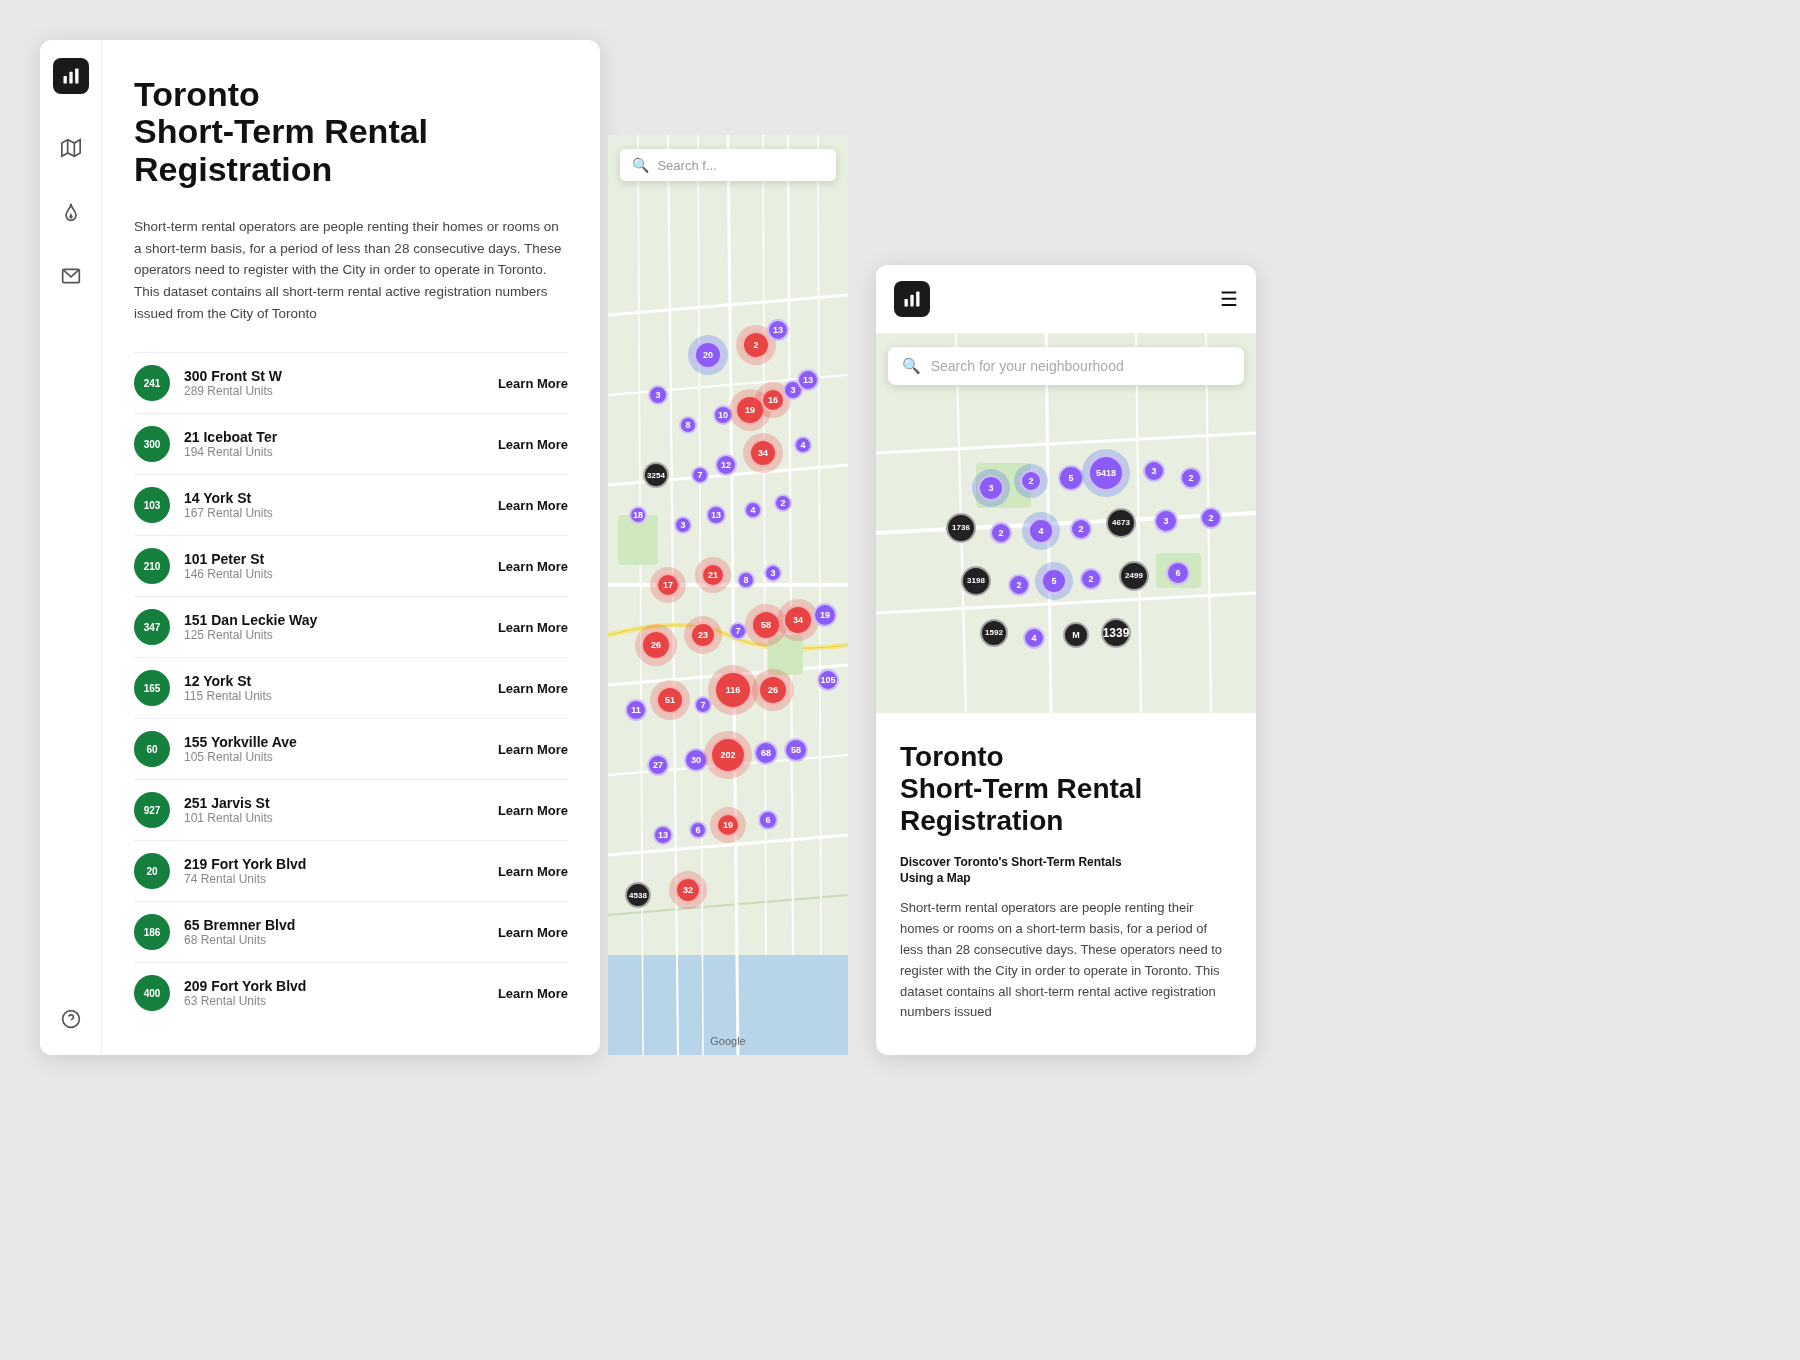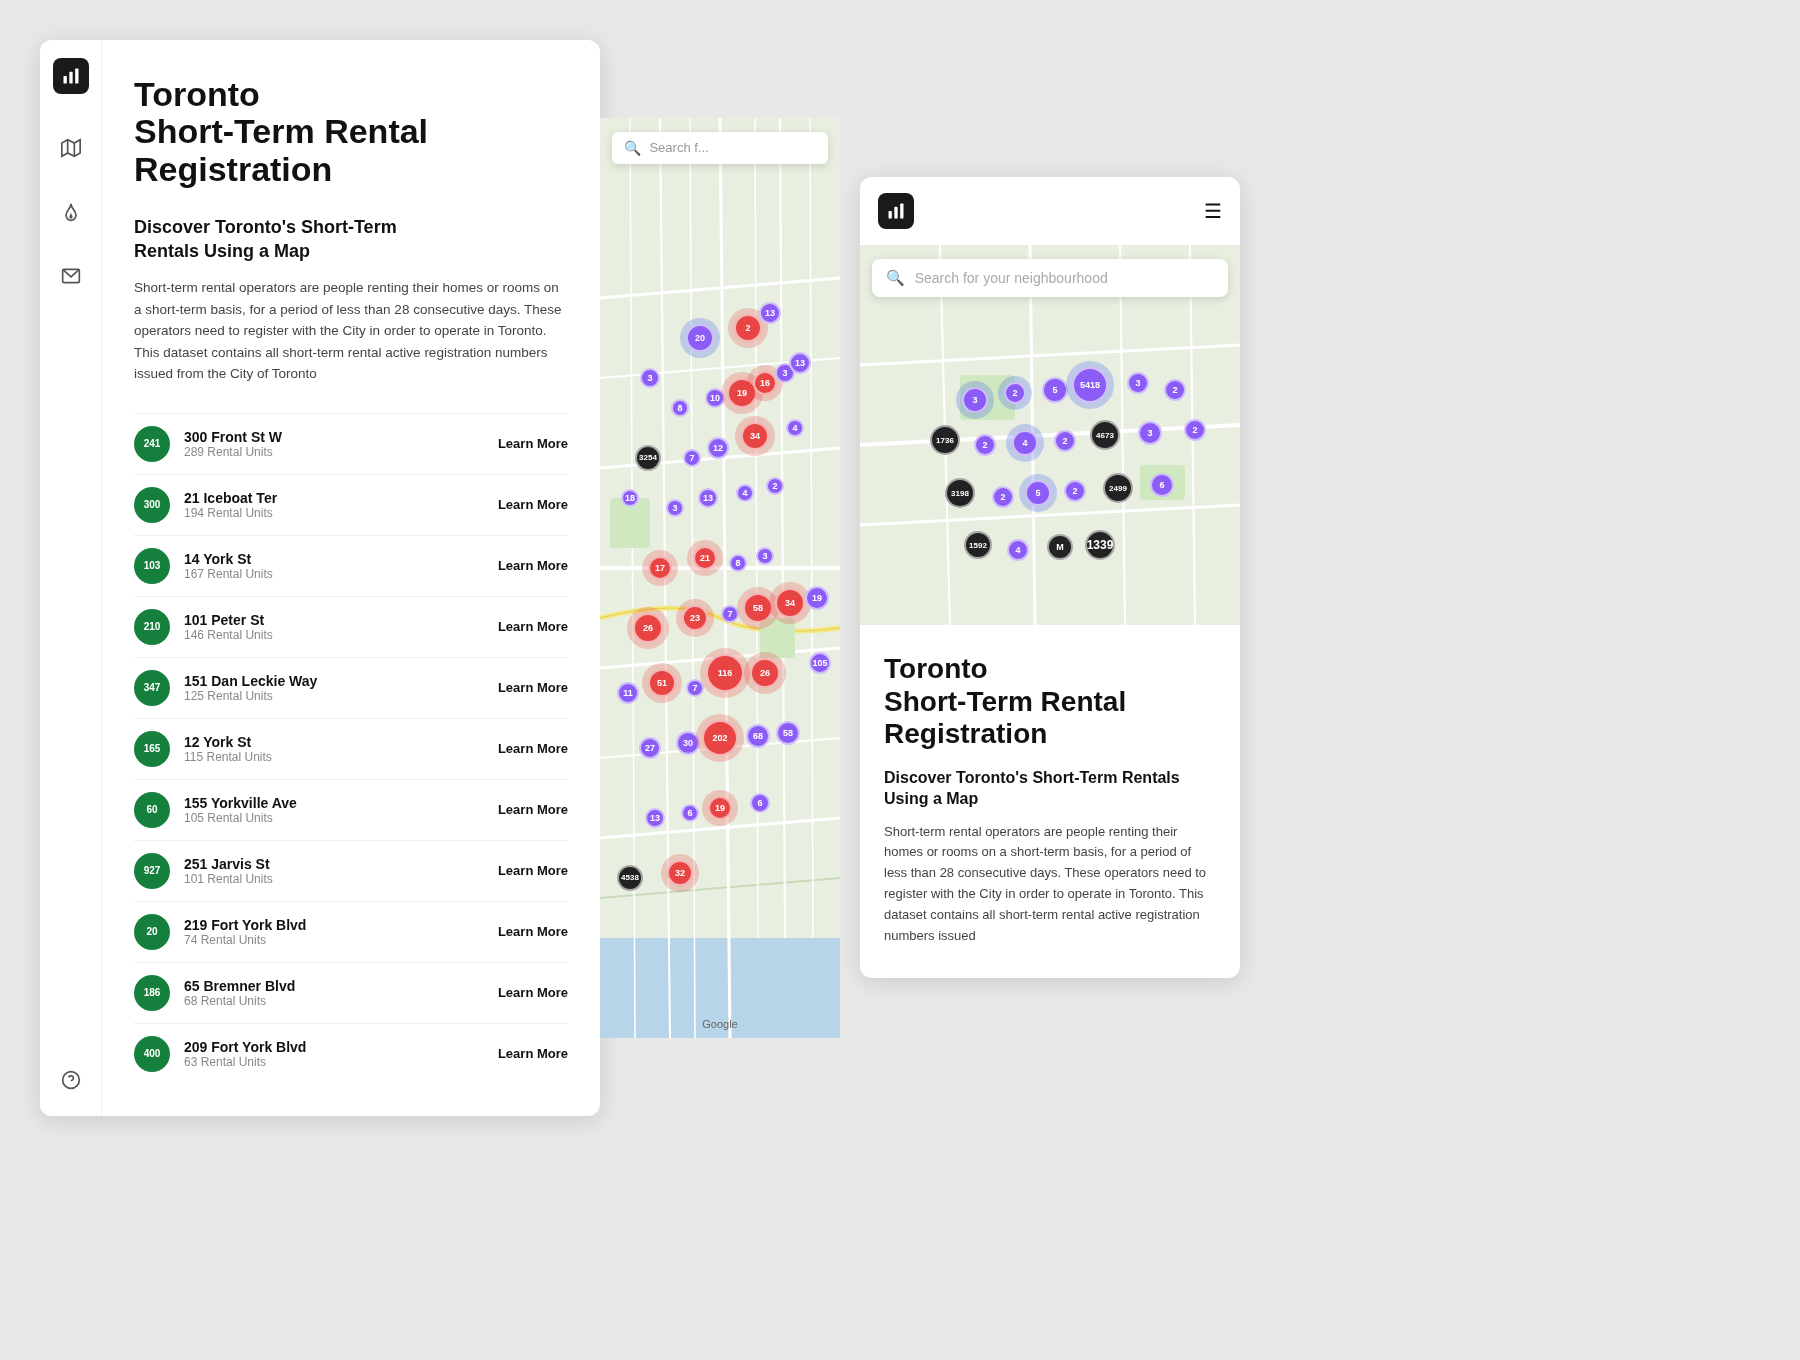--- a/index.html
+++ b/index.html
@@ -7,24 +7,24 @@
       background: #e8e8e8;
       font-family: -apple-system, BlinkMacSystemFont, 'Segoe UI', sans-serif;
       display: flex;
       justify-content: center;
       align-items: flex-start;
       min-height: 100vh;
       padding: 40px 20px;
     }
     .outer-container {
       display: flex;
-      gap: 0;
+      gap: 8px;
       width: 1720px;
       max-width: 100%;
-      align-items: center;
+      align-items: flex-end;
     }
 
     
     .desktop-panel {
       display: flex;
       background: #fff;
       border-radius: 12px;
       overflow: hidden;
       box-shadow: 0 4px 24px rgba(0,0,0,0.13);
       width: 560px;
@@ -247,21 +247,21 @@
       padding: 28px 24px 32px;
     }
     .mobile-title {
       font-size: 28px;
       font-weight: 800;
       line-height: 1.15;
       color: #111;
       margin-bottom: 18px;
     }
     .mobile-section-title {
-      font-size: 16px;
+      font-size: 12px;
       font-weight: 700;
       color: #111;
       margin-bottom: 12px;
       line-height: 1.3;
     }
     .mobile-description {
       font-size: 13px;
       color: #444;
       line-height: 1.6;
     }
@@ -314,21 +314,20 @@
           <circle cx="12" cy="12" r="10"></circle>
           <path d="M9.09 9a3 3 0 015.83 1c0 2-3 3-3 3"></path>
           <line x1="12" y1="17" x2="12.01" y2="17"></line>
         </svg>
       </div>
     </div>
 
     <div class="main-content">
       <h1 class="app-title">Toronto<br>Short-Term Rental<br>Registration</h1>
 
-      <h2 class="section-title">Discover Toronto's Short-Term<br>Rentals Using a Map</h2>
 
       <p class="description">Short-term rental operators are people renting their homes or rooms on a short-term basis, for a period of less than 28 consecutive days. These operators need to register with the City in order to operate in Toronto. This dataset contains all short-term rental active registration numbers issued from the City of Toronto</p>
 
       <div id="listings-container">
           <div class="listing-item">
       <div class="listing-badge">241</div>
       <div class="listing-info">
         <div class="listing-name">300 Front St W</div>
         <div class="listing-units">289 Rental Units</div>
       </div>

